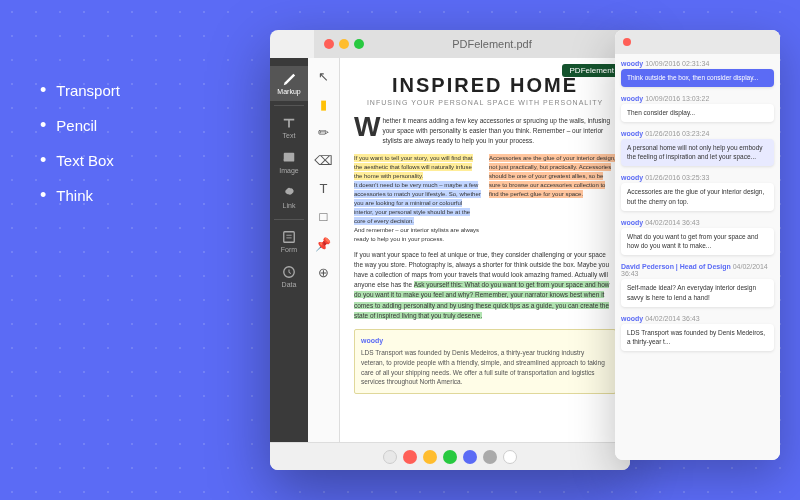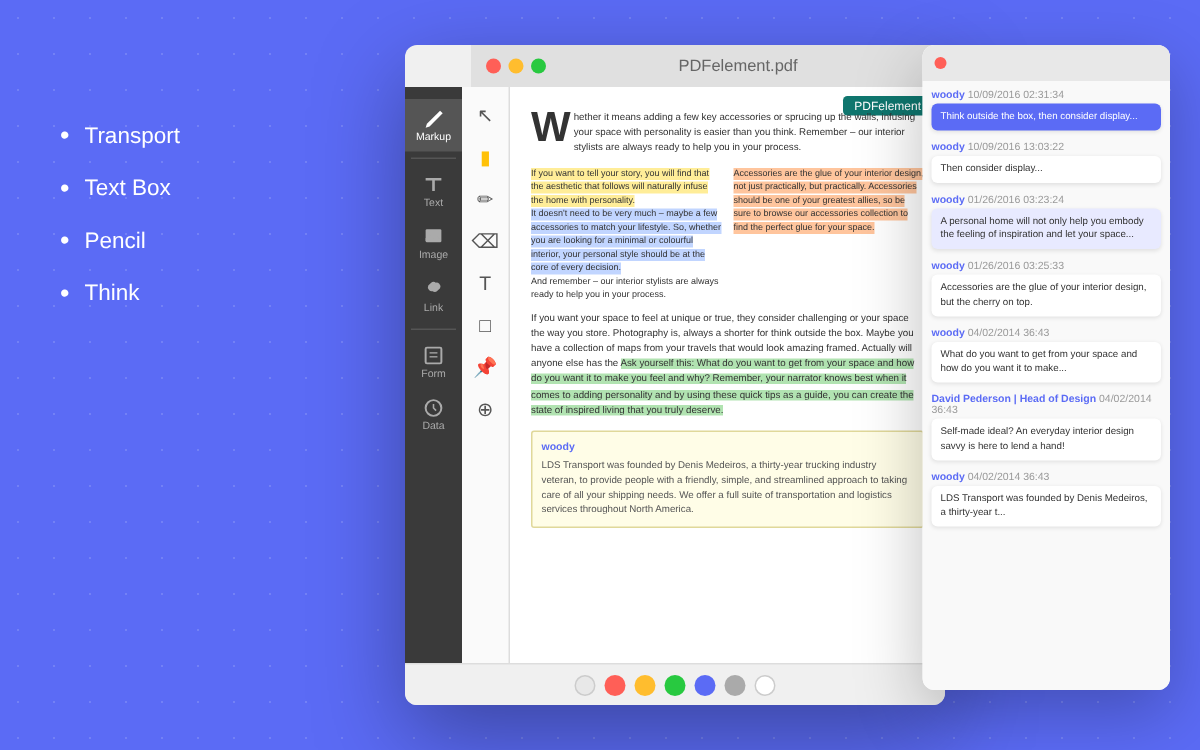--- a/index.html
+++ b/index.html
@@ -243,21 +243,21 @@
       margin-bottom: 8px;
       font-size: 6.5px;
       line-height: 1.55;
       color: #333;
     }
 
     .pdf-tag {
       position: absolute;
       top: 6px;
       right: 8px;
-      background: #0f766e;
+      background: #14532d;
       color: #fff;
       font-size: 8px;
       padding: 2px 8px;
       border-radius: 3px;
     }
 
     
     .color-toolbar {
       height: 28px;
       background: #f0f0f0;
@@ -369,22 +369,22 @@
     .highlight-block {
       padding: 1px 0;
     }
   </style>
 </head>
 <body>
 
 <div class="left-panel">
   <ul class="feature-list">
     <li>Transport</li>
+    <li>Pencil</li>
     <li>Text Box</li>
-    <li>Pencil</li>
     <li>Think</li>
   </ul>
 </div>
 
 <div class="pdf-window">
   <div class="window-titlebar">
     <div class="window-controls">
       <div class="window-btn close"></div>
       <div class="window-btn minimize"></div>
       <div class="window-btn maximize"></div>
@@ -445,20 +445,24 @@
       <div class="tool-btn">⌫</div>
       <div class="tool-btn">T</div>
       <div class="tool-btn">□</div>
       <div class="tool-btn">📌</div>
       <div class="tool-btn">⊕</div>
     </div>
 
     <div class="pdf-content">
       <div class="pdf-tag">PDFelement</div>
 
+      <div class="pdf-header">
+        <div class="pdf-main-title">INSPIRED HOME</div>
+        <div class="pdf-subtitle">INFUSING YOUR PERSONAL SPACE WITH PERSONALITY</div>
+      </div>
 
       <div class="pdf-body">
 
         <div class="pdf-text-block">
           <span class="pdf-drop-cap">W</span>
           <span>hether it means adding a few key accessories or sprucing up the walls, infusing your space with personality is easier than you think. Remember – our interior stylists are always ready to help you in your process.</span>
         </div>
 
         <div class="pdf-columns">
           <div class="col-text">

